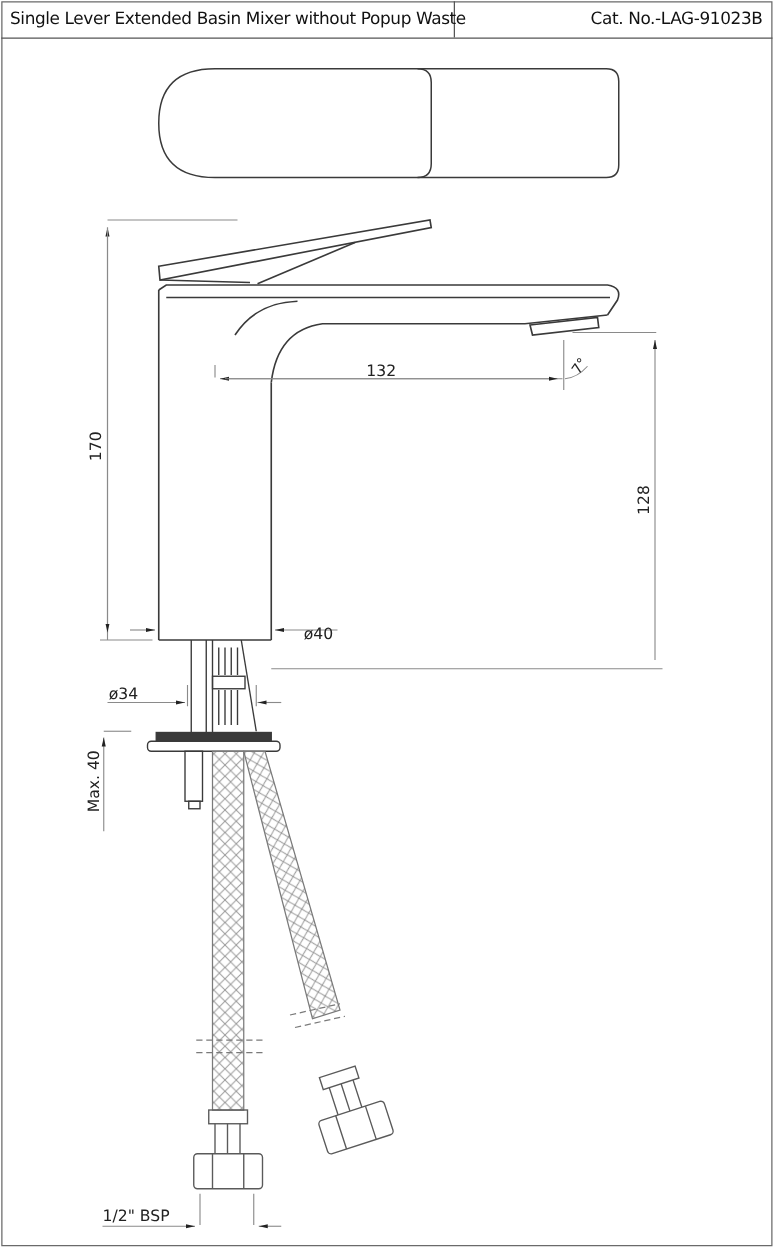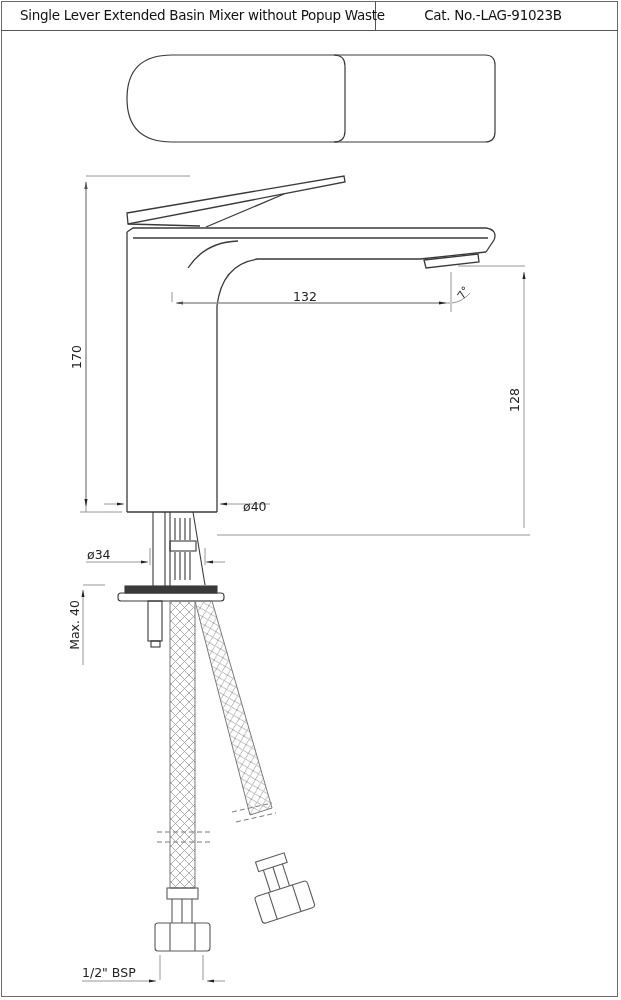--- a/index.html
+++ b/index.html
@@ -4,22 +4,22 @@
 <style>
   html, body { margin: 0; padding: 0; background: #ffffff; }
   body { width: 621px; height: 1000px; position: relative; overflow: hidden;
          font-family: "DejaVu Sans", "Liberation Sans", sans-serif; }
   .frame { position: absolute; left: 1px; top: 1px; width: 617px; height: 996px;
            border: 1.5px solid #6a6a6a; box-sizing: border-box; }
   .header { position: absolute; left: 1px; top: 1px; width: 617px; height: 30px;
             border-bottom: 1.5px solid #555; box-sizing: border-box; display: flex; }
   .title { width: 363px; border-right: 1.5px solid #555; box-sizing: border-box;
            font-size: 13.5px; line-height: 28px; padding-left: 7px; color: #111;
-           white-space: nowrap; letter-spacing: -0.3px; margin-left: 12px; }
-  .catno { flex: 1; font-size: 13.5px; line-height: 28px; text-align: center;
+           white-space: nowrap; letter-spacing: -0.3px; }
+  .catno { flex: 1; font-size: 13.5px; line-height: 28px; text-align: right;
            padding-right: 8px; color: #111; white-space: nowrap; letter-spacing: -0.3px; }
   svg.drawing { position: absolute; left: 0; top: 0; }
   .dim-text { font-family: "DejaVu Sans", "Liberation Sans", sans-serif; font-size: 12.5px; fill: #222; }
 </style>
 </head>
 <body>
 
 <div class="frame"></div>
 <div class="header">
   <div class="title">Single Lever Extended Basin Mixer without Popup Waste</div>

